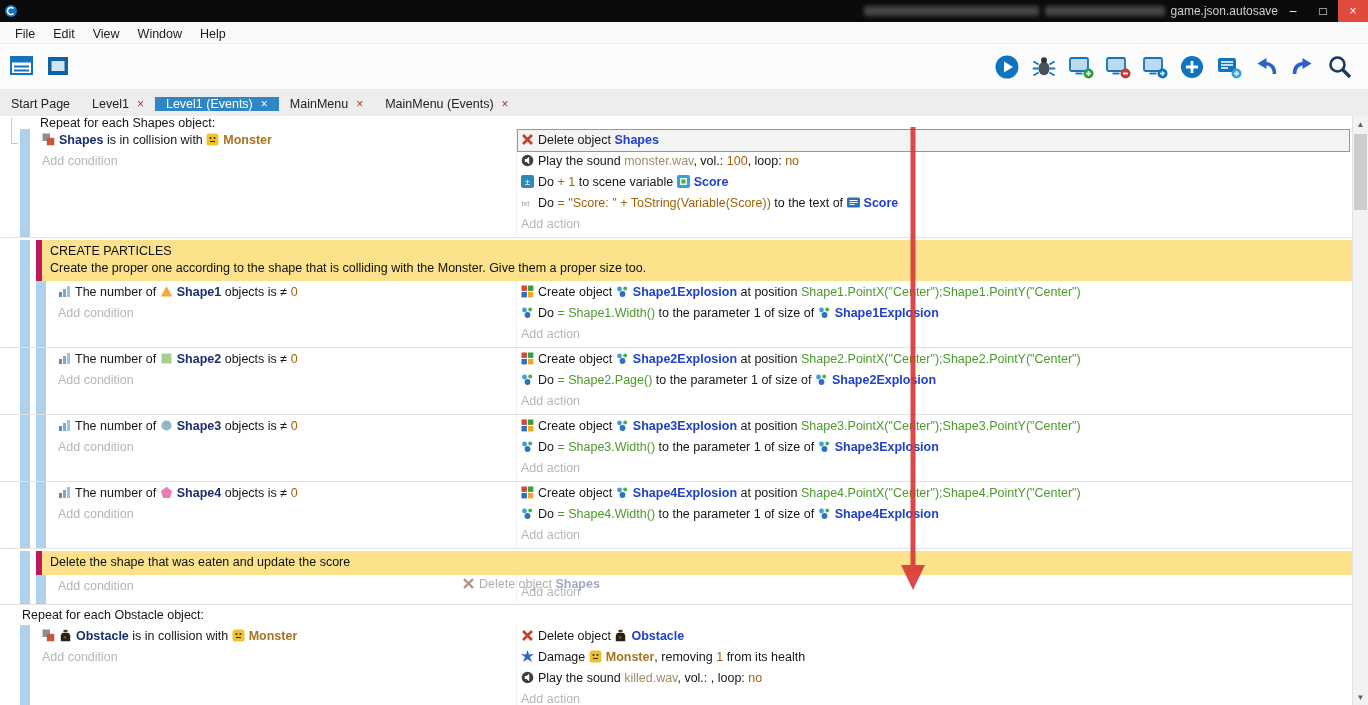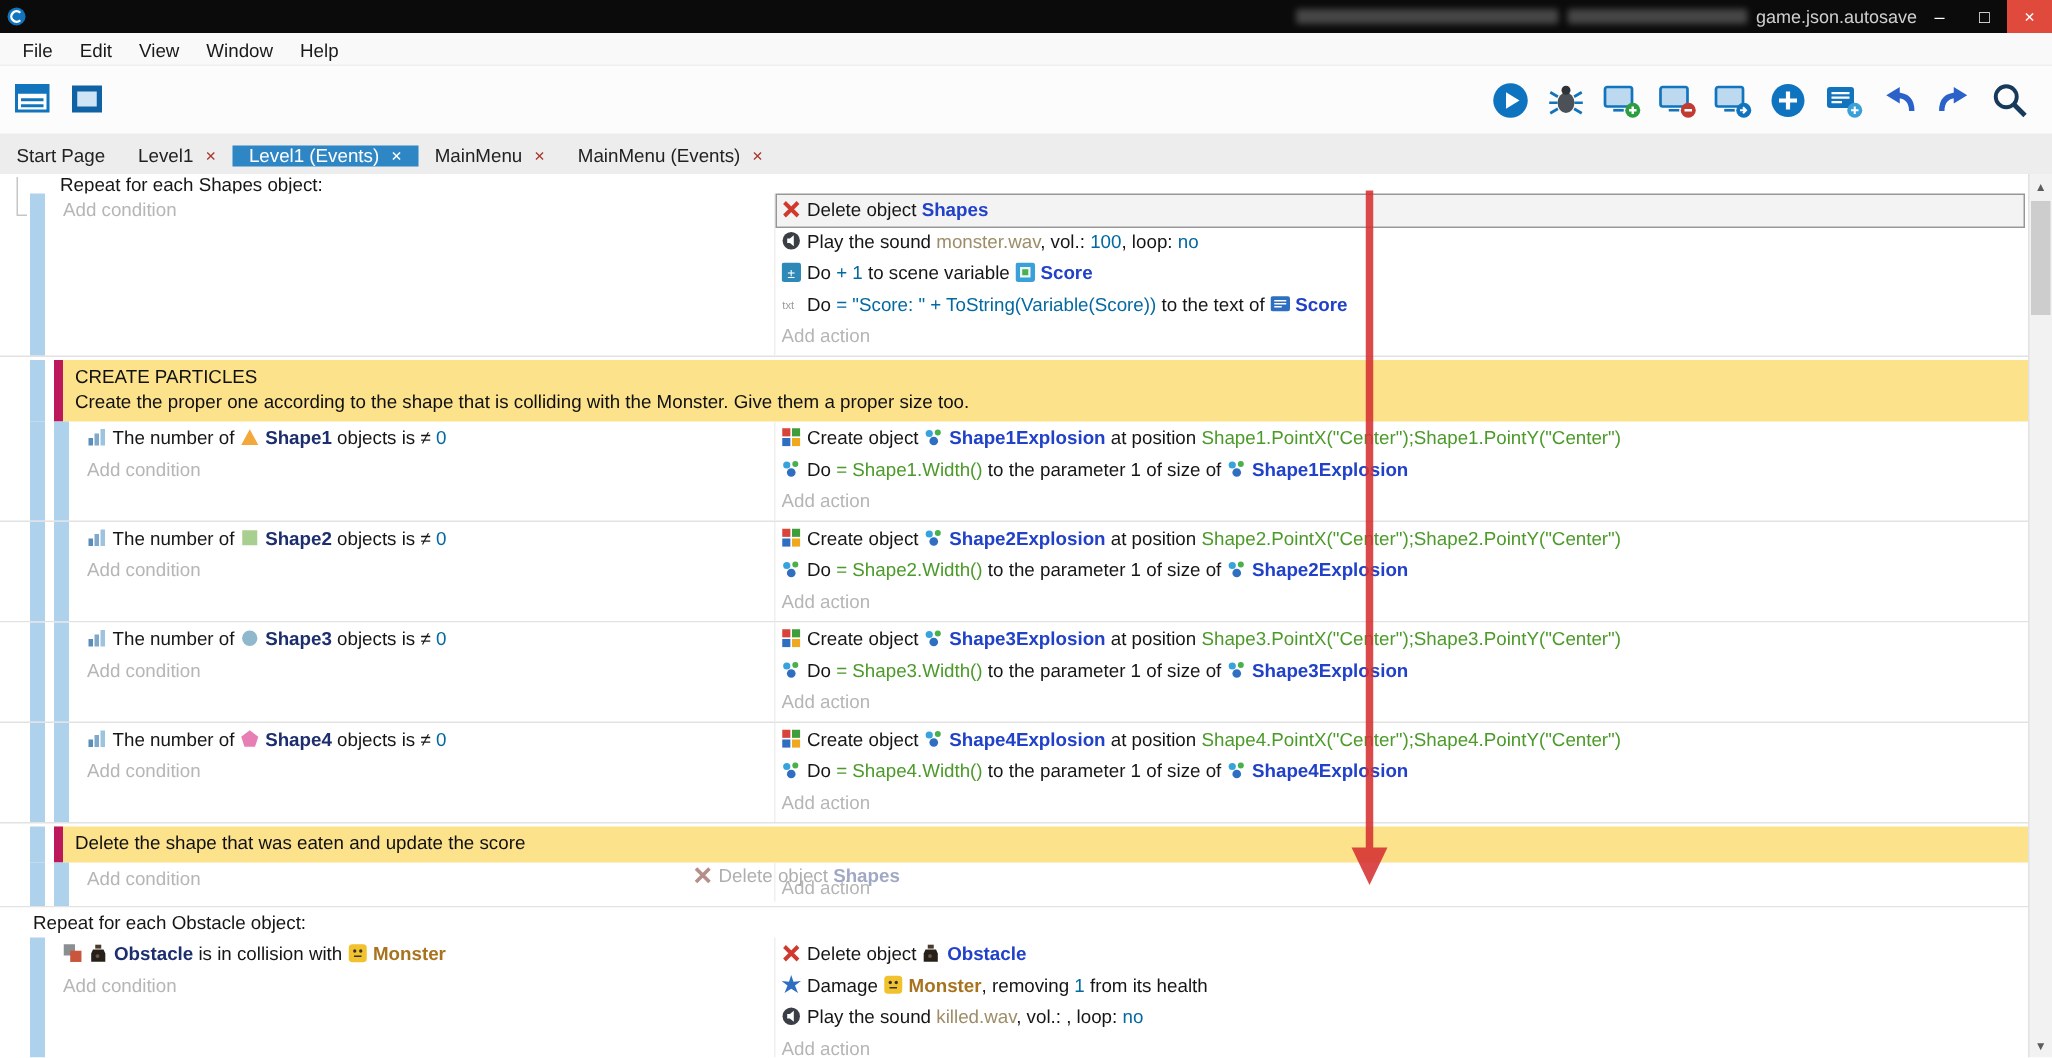--- a/index.html
+++ b/index.html
@@ -47,21 +47,21 @@
   .comment .cbody{line-height:17px;color:#101010}
   .ghostblock{border-bottom:1px solid #e2e2e2}
   .ghostblock .cond,.ghostblock .acts{height:26px}
   .ghost-add{padding-top:6px}
   .ghostbox{position:absolute;left:-55px;top:2px;white-space:nowrap;opacity:.8}
   
   .p{color:#161616}
   .ob{font-weight:bold;color:#1c2e6e}
   .ow{font-weight:bold;color:#a8731e}
   .ab{font-weight:bold;color:#2041c8}
-  .n{color:#0369a1}
+  .n{color:#a16207}
   .x{color:#4c9a2a}
   .f{color:#9d8d68}
   .gh{color:#9b9b9b}
   .ghb{color:#8a93b8;font-weight:bold}
   .ic{display:inline-block;width:15px;height:13px;vertical-align:-2px;margin-right:2px}
   .ic svg{display:block}
   
   .vscroll{position:absolute;right:0;top:116px;width:16px;bottom:0;background:#f2f2f2;border-left:1px solid #e2e2e2;box-sizing:border-box}
   .varrow{height:16px;display:flex;align-items:center;justify-content:center;font-size:8px;color:#5d5d5d}
   .varrow.down{position:absolute;bottom:0;left:0;right:0}
@@ -211,20 +211,29 @@
       <span class="x">×</span>
     </div>
   </div>
 
 <div class="events">
   <div>
       <div class="clippedrow"><span>Repeat for each Shapes object:</span></div>
       <div class="row evblock lvl0">
         <div class="bar"></div>
         <div class="cond">
+          <div class="crow"><span class="ic"><svg width="13" height="13" viewBox="0 0 13 13">
+                <rect x="0.5" y="0.5" width="7.5" height="7.5" fill="#8b8f93"></rect>
+                <rect x="4.8" y="4.8" width="7.5" height="7.5" fill="#c9563c"></rect>
+              </svg></span><span class="ob">Shapes</span><span class="p"> is in collision with </span><span class="ic"><svg width="13" height="13" viewBox="0 0 13 13">
+                <rect x="0.5" y="0.5" width="12" height="12" rx="2.5" fill="#f2c12e"></rect>
+                <circle cx="4.5" cy="5" r="1.1" fill="#333"></circle>
+                <circle cx="8.5" cy="5" r="1.1" fill="#333"></circle>
+                <path d="M4 8.5 h5" stroke="#333" stroke-width="1.1"></path>
+              </svg></span><span class="ow">Monster</span></div>
           <div class="crow addline">Add condition</div>
         </div>
         <div class="acts">
           <div class="crow sel"><span class="ic"><svg width="13" height="13" viewBox="0 0 13 13">
                 <path d="M2 2 L11 11 M11 2 L2 11" stroke="#d03a2e" stroke-width="2.6"></path>
               </svg></span><span class="p">Delete object </span><span class="ab">Shapes</span></div>
           <div class="crow"><span class="ic"><svg width="13" height="13" viewBox="0 0 13 13">
                 <circle cx="6.5" cy="6.5" r="5.8" fill="#3a3f45"></circle>
                 <path d="M3.8 5 v3 h1.8 l2.6 2.2 v-7.4 l-2.6 2.2 z" fill="#fff"></path>
               </svg></span><span class="p">Play the sound </span><span class="f">monster.wav</span><span class="p">, vol.: </span><span class="n">100</span><span class="p">, loop: </span><span class="n">no</span></div>
@@ -309,21 +318,21 @@
                 <rect x="7" y="7" width="5.4" height="5.4" fill="#f0a81f"></rect>
               </svg></span><span class="p">Create object </span><span class="ic"><svg width="13" height="13" viewBox="0 0 13 13">
                 <circle cx="3.5" cy="4" r="2.4" fill="#37a3dd"></circle>
                 <circle cx="9.2" cy="3.4" r="2" fill="#49b04a"></circle>
                 <circle cx="6.5" cy="9" r="2.9" fill="#2f6fc2"></circle>
               </svg></span><span class="ab">Shape2Explosion</span><span class="p"> at position </span><span class="x">Shape2.PointX("Center");Shape2.PointY("Center")</span></div>
           <div class="crow"><span class="ic"><svg width="13" height="13" viewBox="0 0 13 13">
                 <circle cx="3.5" cy="4" r="2.4" fill="#37a3dd"></circle>
                 <circle cx="9.2" cy="3.4" r="2" fill="#49b04a"></circle>
                 <circle cx="6.5" cy="9" r="2.9" fill="#2f6fc2"></circle>
-              </svg></span><span class="p">Do </span><span class="x">= Shape2.Width()</span><span class="p"> to the parameter 1 of size of </span><span class="ic"><svg width="13" height="13" viewBox="0 0 13 13">
+              </svg></span><span class="p">Do </span><span class="x">= Shape2.Page()</span><span class="p"> to the parameter 1 of size of </span><span class="ic"><svg width="13" height="13" viewBox="0 0 13 13">
                 <circle cx="3.5" cy="4" r="2.4" fill="#37a3dd"></circle>
                 <circle cx="9.2" cy="3.4" r="2" fill="#49b04a"></circle>
                 <circle cx="6.5" cy="9" r="2.9" fill="#2f6fc2"></circle>
               </svg></span><span class="ab">Shape2Explosion</span></div>
           <div class="crow addline">Add action</div>
         </div>
       </div>
       <div class="row evblock lvl1">
         <div class="bar"></div>
         <div class="bar"></div>

